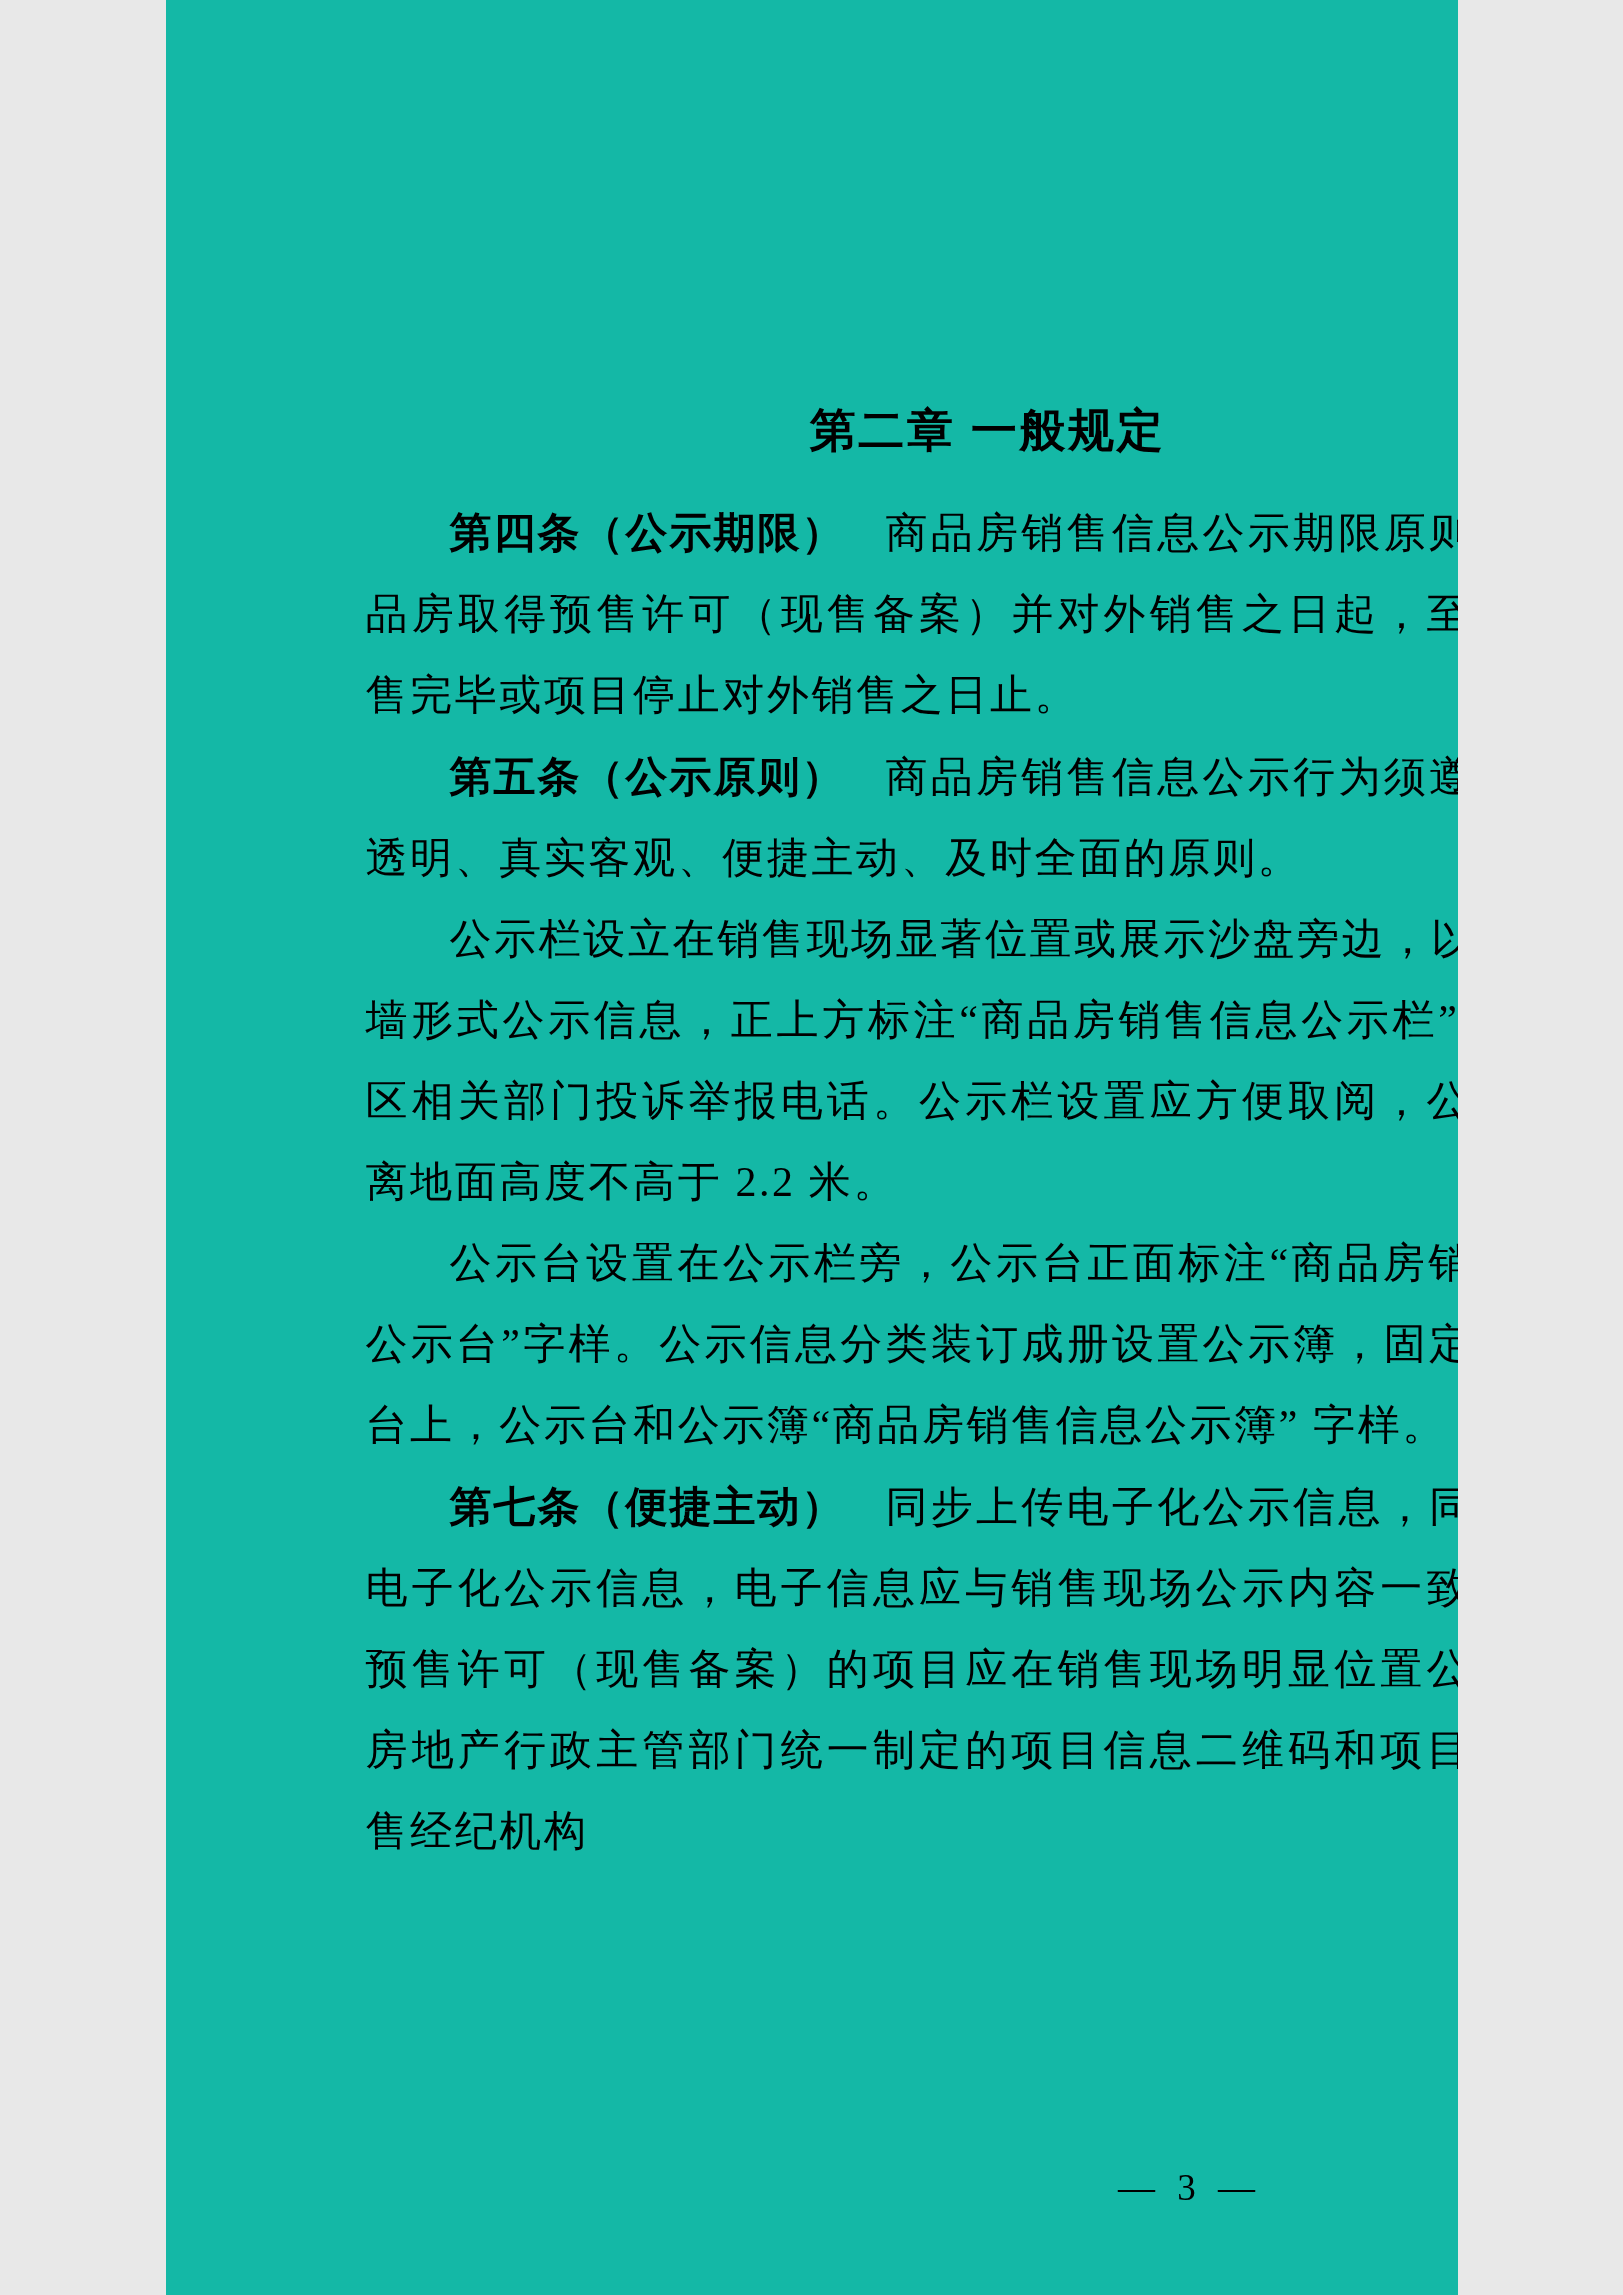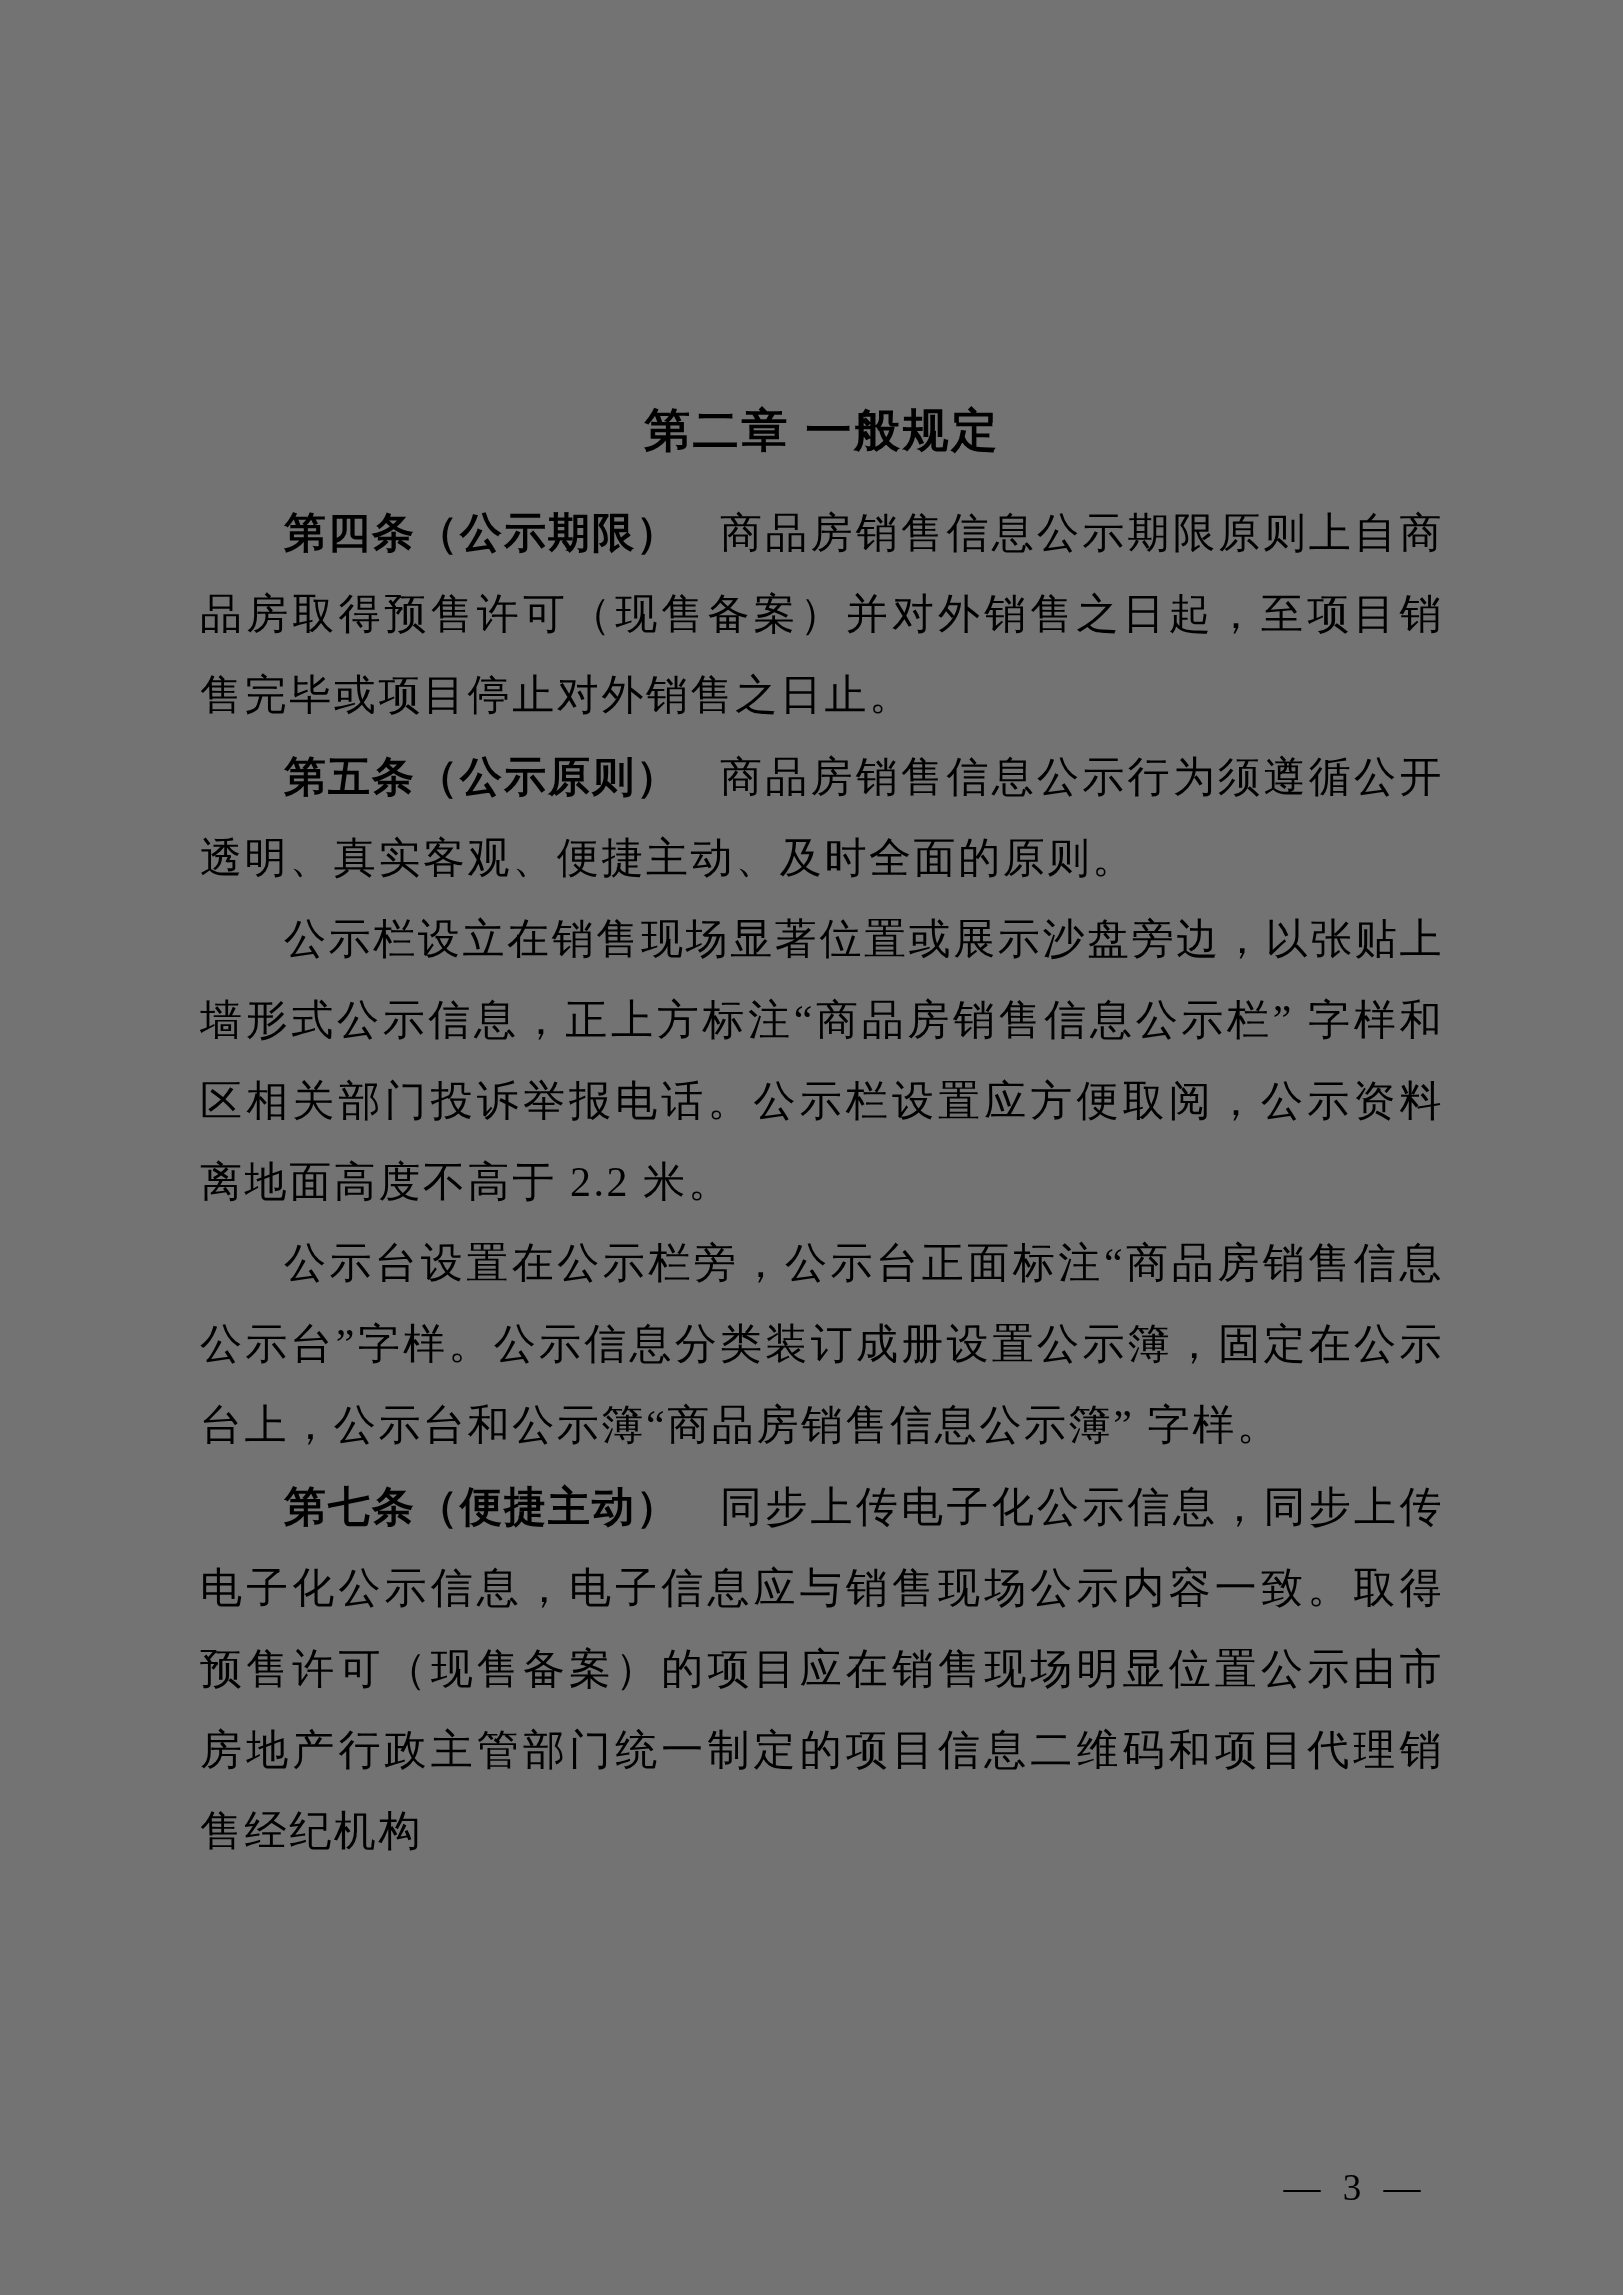--- a/index.html
+++ b/index.html
@@ -2,24 +2,24 @@
 <html lang="zh" style="font-size:10.5px"><head>
 <meta charset="utf-8">
 <style>
   html, body {
     margin: 0;
     padding: 0;
     background: #e8e8e8;
   }
   .page {
     position: relative;
-    width: 1623px;
+    width: 1292px;
     height: 2295px;
     margin: 0 auto;
-    background: #737373;
+    background: #14b8a6;
     overflow: hidden;
     color: #000000;
   }
   .chapter-title {
     position: absolute;
     top: 398px;
     left: 200px;
     width: 1244px;
     margin: 0;
     text-align: center;

